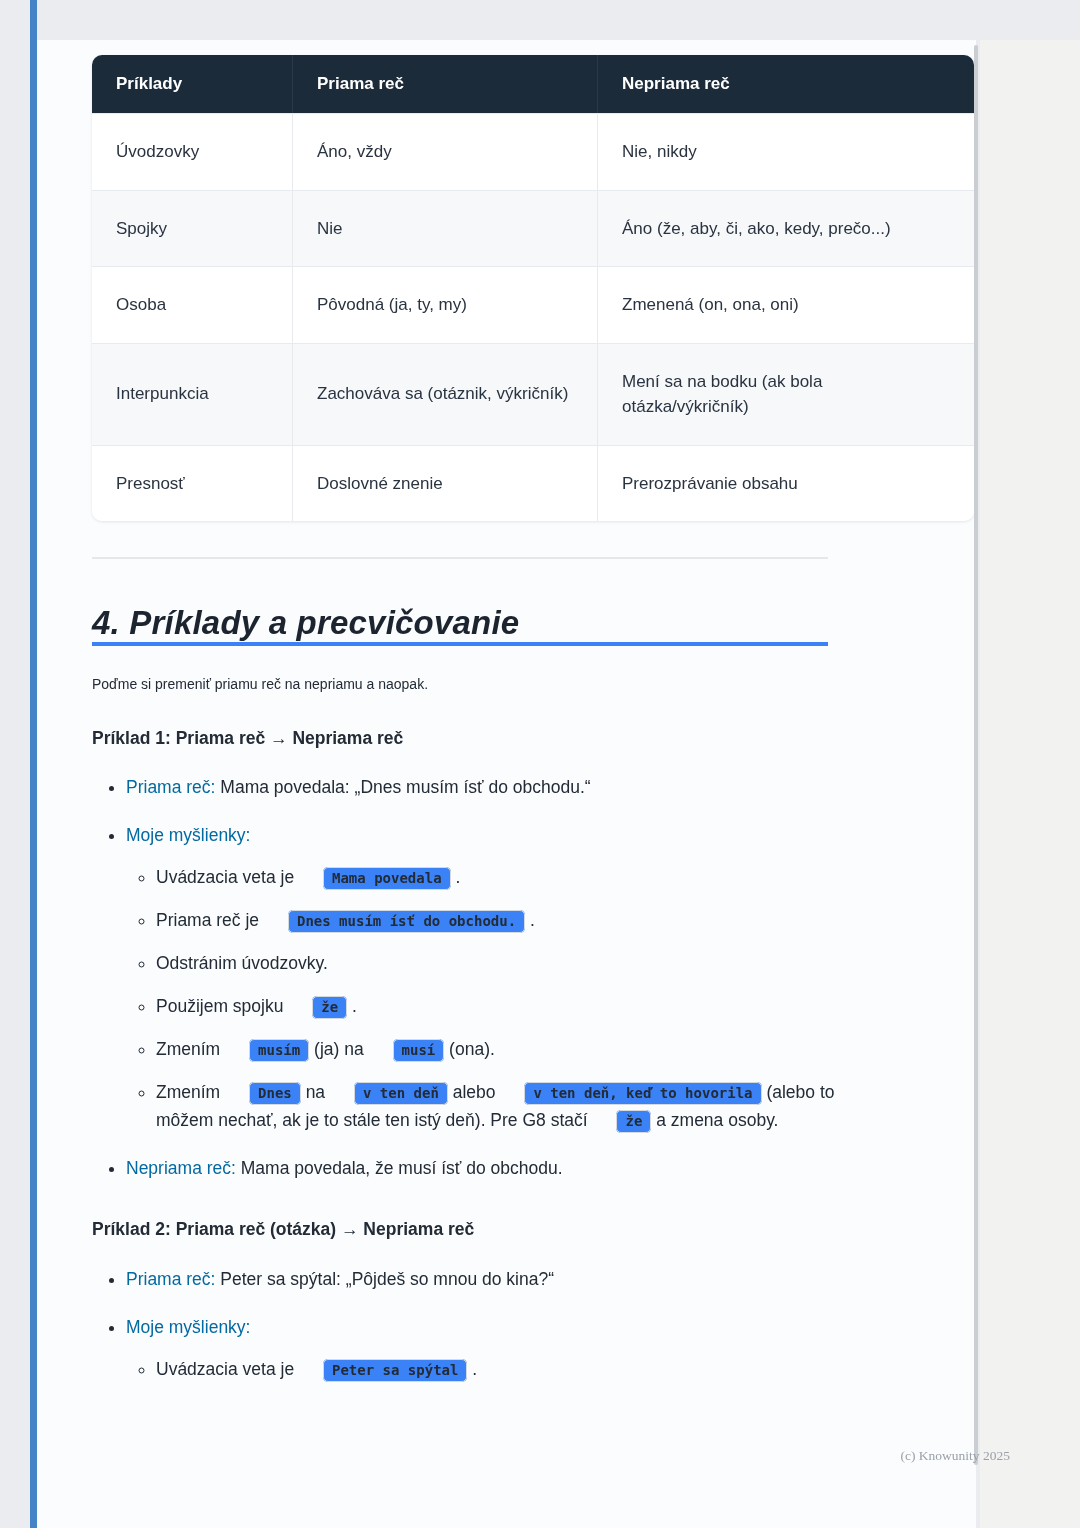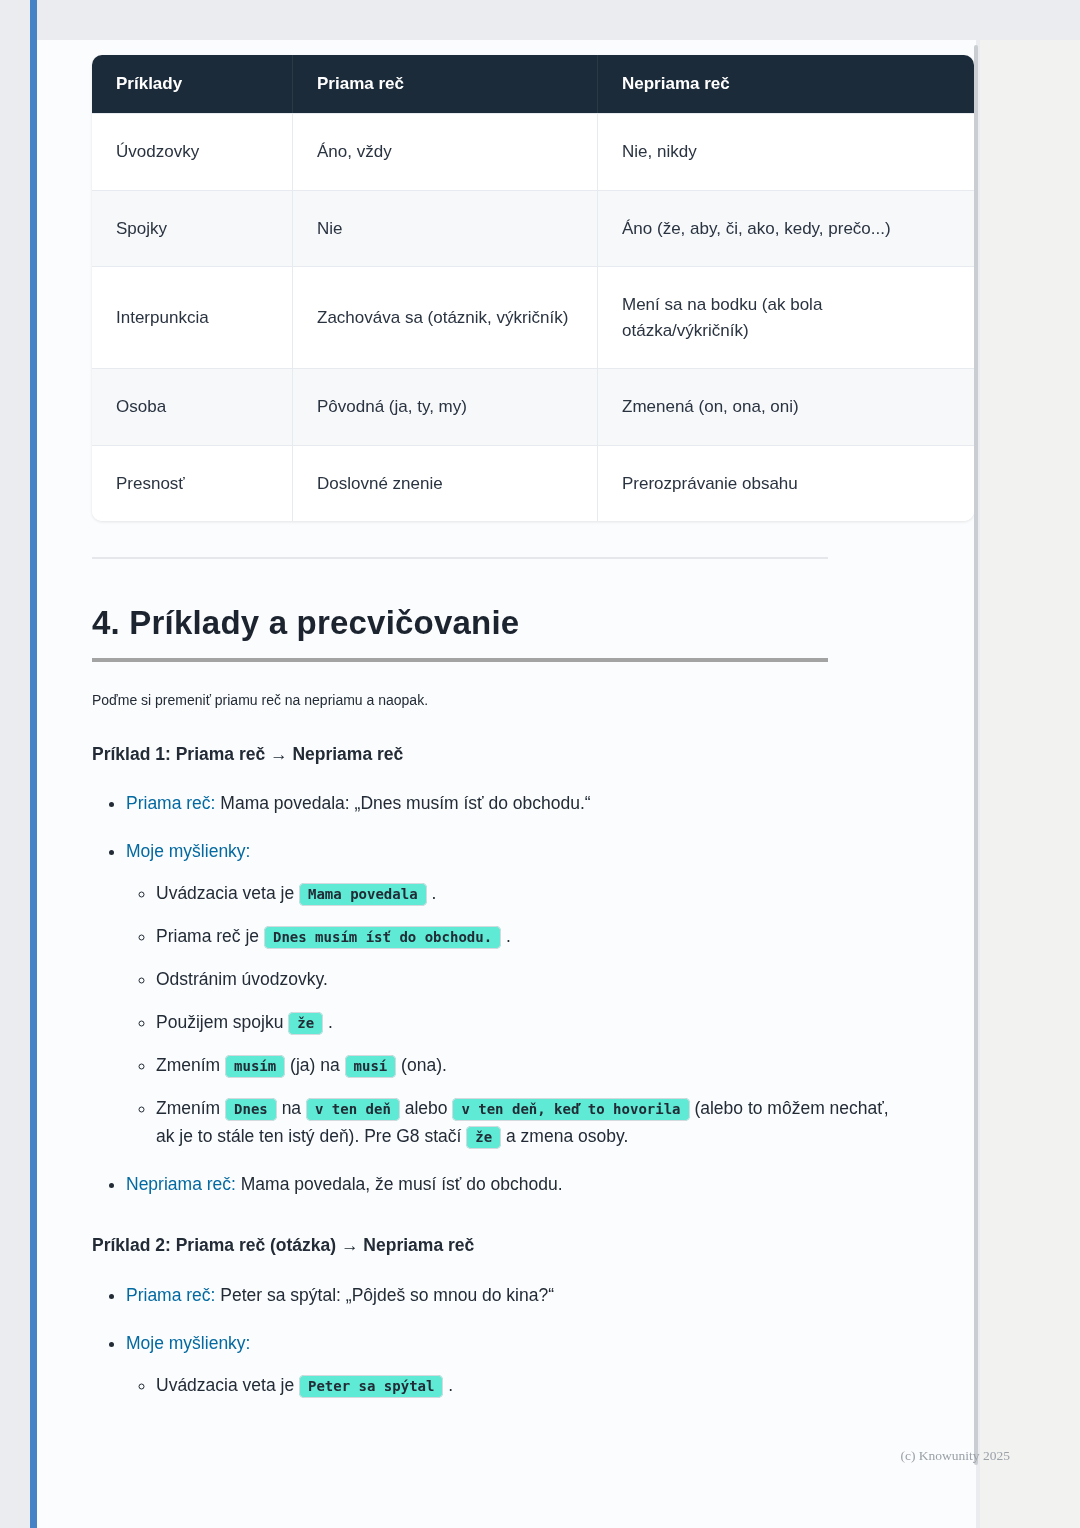--- a/index.html
+++ b/index.html
@@ -31,36 +31,36 @@
   .cmp-table th:last-child,.cmp-table td:last-child{border-right:none}
   .cmp-table tbody tr:nth-child(even) td{background:#f6f8fa}
   .cmp-table th:nth-child(1),.cmp-table td:nth-child(1){width:152px}
   .cmp-table th:nth-child(2),.cmp-table td:nth-child(2){width:256px}
   .cmp-table th:nth-child(3),.cmp-table td:nth-child(3){width:328px}
 
   .divider{margin-top:36px;width:736px;height:2px;background:#e5e7ea}
 
   h2.heading{
     margin:45px 0 0 0;width:736px;font-size:33px;font-weight:700;color:#1c2430;
-    padding-bottom:16px;border-bottom:4px solid #a3a3a3;letter-spacing:.2px;
+    padding-bottom:0;border-bottom:4px solid #3b82f6;letter-spacing:.2px;font-style:italic;
   }
   p.intro{margin:28px 0 0 0;font-size:14px;line-height:1.5}
   p.subhead{margin:30px 0 0 0;font-size:17.5px;font-weight:700;line-height:1.5}
   p.subhead.second{margin-top:34px}
 
   ul.main-list{margin:22px 0 0 0;padding-left:34px;font-size:17.5px;list-style:disc}
   ul.main-list>li{margin-bottom:20px;line-height:1.6}
   ul.sublist{list-style:circle;margin:14px 0 0 0;padding-left:30px}
   ul.sublist>li{margin-bottom:15px;line-height:1.6}
   ul.main-list strong{font-weight:400;color:#0369a1}
 
   code.chip{
     font-family:"DejaVu Sans Mono",monospace;font-weight:700;font-size:14px;
-    background:#5eead4;border:1px solid #d5dade;border-radius:5px;
-    padding:2px 8px 3px;color:#222b36;white-space:pre-wrap;line-height:1.4;
+    background:#3b82f6;border:1px solid #d5dade;border-radius:5px;
+    padding:2px 8px 3px;color:#222b36;white-space:pre-wrap;line-height:1.4;margin-left:24px;
   }
 
   .footer{
     position:absolute;right:70px;bottom:64px;color:#9ba1a8;font-size:13.5px;font-family:Liberation Serif, serif;
   }
 </style>
 </head>
 <body>
 
 <div class="accent-stripe"></div>
@@ -81,28 +81,28 @@
             <td>Úvodzovky</td>
             <td>Áno, vždy</td>
             <td>Nie, nikdy</td>
           </tr>
           <tr>
             <td>Spojky</td>
             <td>Nie</td>
             <td>Áno (že, aby, či, ako, kedy, prečo...)</td>
           </tr>
           <tr>
+            <td>Osoba</td>
+            <td>Pôvodná (ja, ty, my)</td>
+            <td>Zmenená (on, ona, oni)</td>
+          </tr>
+          <tr>
             <td>Interpunkcia</td>
             <td>Zachováva sa (otáznik, výkričník)</td>
             <td>Mení sa na bodku (ak bola otázka/výkričník)</td>
-          </tr>
-          <tr>
-            <td>Osoba</td>
-            <td>Pôvodná (ja, ty, my)</td>
-            <td>Zmenená (on, ona, oni)</td>
           </tr>
           <tr>
             <td>Presnosť</td>
             <td>Doslovné znenie</td>
             <td>Prerozprávanie obsahu</td>
           </tr>
         </tbody>
       </table>
 
     <div class="divider"></div>

